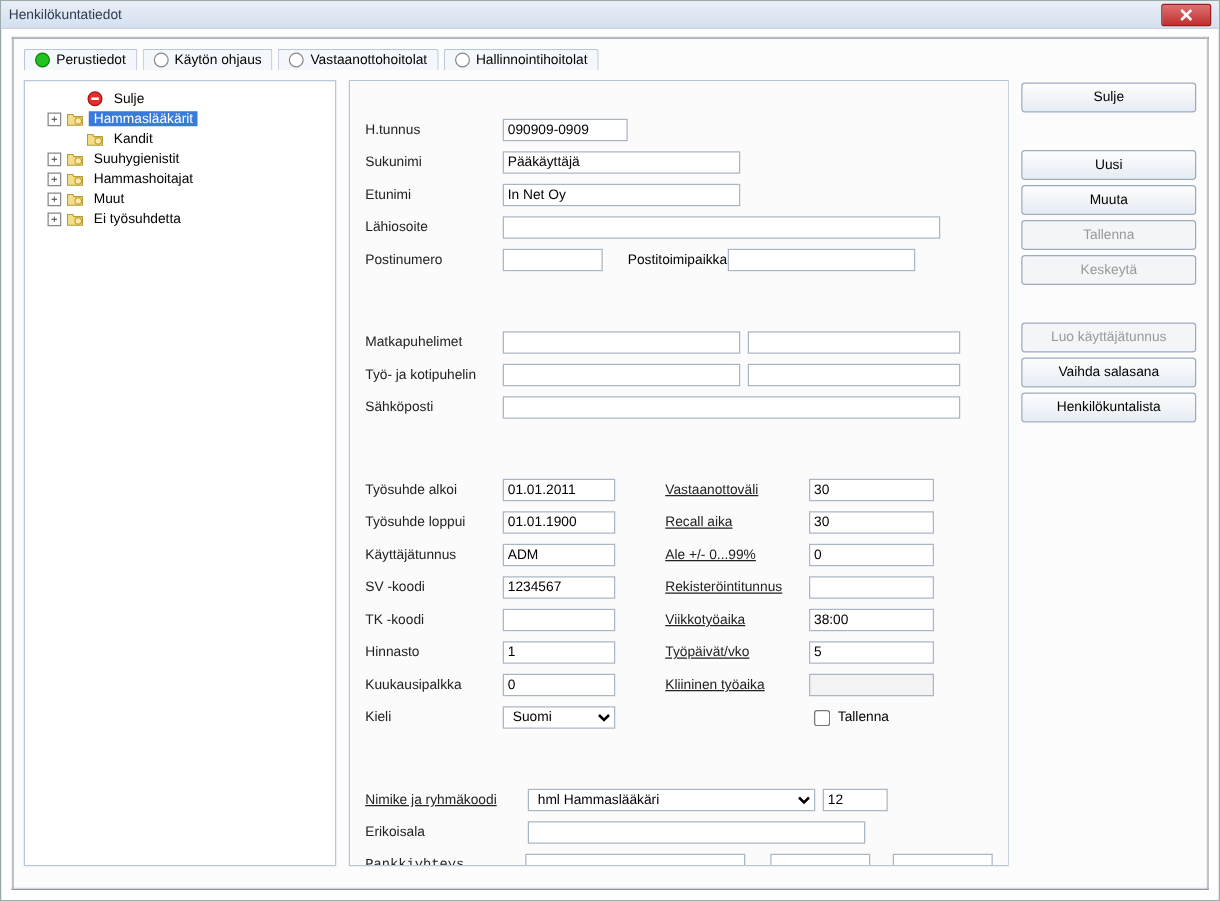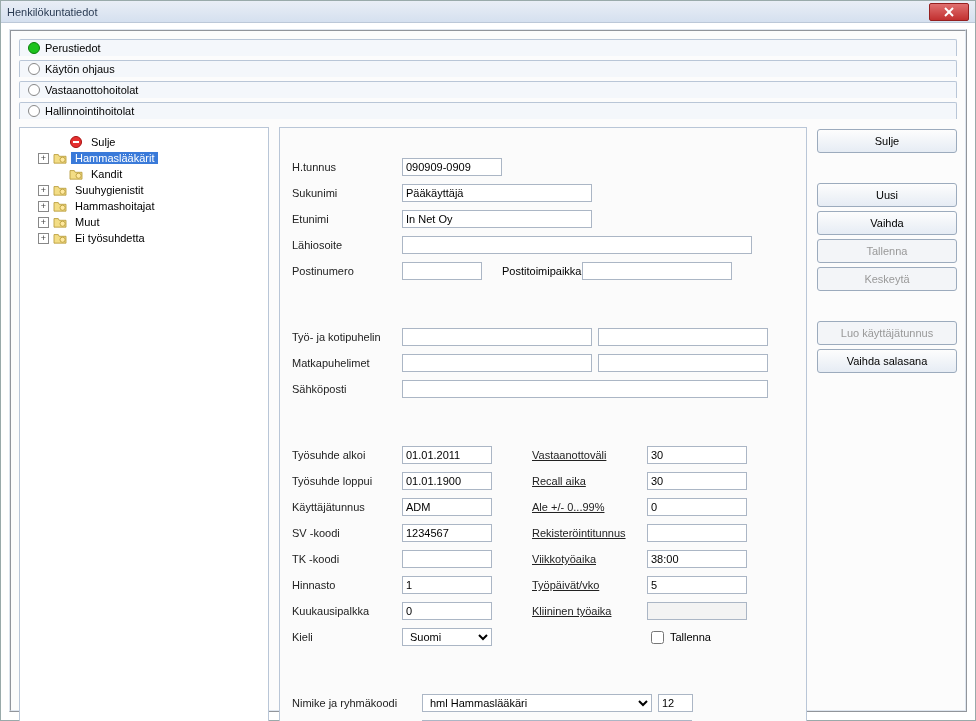--- a/index.html
+++ b/index.html
@@ -3,42 +3,42 @@
 <meta charset="utf-8">
 <style>
   * { box-sizing: border-box; font-family: Tahoma, Arial, sans-serif; font-size: 11px; }
   html, body { margin:0; padding:0; background:#c5d4e7; width:976px; height:721px; overflow:hidden; }
   .window { position:relative; width:976px; height:721px; background:#fff; border:1px solid #9aa; }
   .titlebar { height:22px; background:linear-gradient(#e9eef6,#d5e0ef); border-bottom:1px solid #bcc8d8; display:flex; align-items:center; padding:0 6px; justify-content:space-between;}
   .titlebar .title { color:#2a3b53; }
   .close-btn { width:40px; height:18px; background:linear-gradient(#e07070,#c23030); border:1px solid #952020; border-radius:2px; color:#fff; display:flex; align-items:center; justify-content:center; cursor:pointer;}
   .close-btn svg{width:10px;height:10px;}
   .body { position:absolute; left:8px; top:28px; right:8px; bottom:8px; background:#fcfcfc; border:2px ridge #dfe6ef; padding:8px; }
-  .tabs { display:flex; gap:4px; margin-bottom:8px;flex-direction:column;}
+  .tabs { display:flex; gap:4px; margin-bottom:8px;}
   .tab { display:flex; align-items:center; gap:5px; padding:2px 8px; border:1px solid #b9c6d7; background:#f4f7fb; cursor:pointer; border-bottom:none; border-radius:2px 2px 0 0;}
   .tab .dot{ width:12px;height:12px;border-radius:50%;border:1px solid #888; background:#fff;}
   .tab.active .dot{ background:#1ec31e; border-color:#0a800a;}
   .content { display:flex; gap:10px; height:calc(100% - 34px);}
   .tree { width:250px; height:100%; border:1px solid #b9c6d7; background:#fff; padding:6px; overflow:auto;}
   .tree-row{ display:flex; align-items:center; gap:4px; padding:1px 0; cursor:pointer; white-space:nowrap;}
   .tree-row .exp{ width:11px;height:11px; border:1px solid #888; display:flex;align-items:center;justify-content:center; font-size:9px; line-height:9px; color:#444; background:#fff;}
   .tree-row .exp.none{ border:none; }
   .tree-row .ticon{ width:14px;height:14px; display:flex;align-items:center;justify-content:center;}
   .tree-row .lbl{ padding:0 4px;}
   .tree-row.sel .lbl{ background:#3a7ad9; color:#fff;}
   .folder svg{width:14px;height:12px;}
   .forbid{ width:12px;height:12px;border-radius:50%;background:#e63030;border:1px solid #a81010; position:relative;}
   .forbid:after{content:"";position:absolute;left:2px;right:2px;top:4px;height:2px;background:#fff;}
   .form { flex:1; border:1px solid #b9c6d7; background:#fbfbfb; padding:29px 12px; overflow:auto;}
   .row{ display:flex; align-items:center; margin-bottom:6px; min-height:20px;}
   .biggap{ height:40px;}
   label.fl{ width:110px; color:#222; }
   input.txt, select.sel { height:18px; border:1px solid #abb6c5; background:#fff; padding:0 3px; }
   input.txt[disabled]{ background:#f3f3f3;}
-  .w90{width:90px;} .w100{width:100px;} .w150{width:150px;} .w190{width:190px;} .w350{width:350px;} .w35{width:35px;} .w80{width:80px;}
+  .w90{width:90px;} .w100{width:100px;} .w150{width:150px;} .w190{width:190px;} .w350{width:350px;} .w35{width:52px;} .w80{width:80px;}
   .two-col { display:flex;align-items:center; }
   .col{ }
   .col2{ margin-left:40px; }
   label.fl2{ width:115px; color:#222;text-decoration:underline;}
   .chk{ width:13px;height:13px;margin-right:6px;}
   .sidebuttons{ width:140px; display:flex; flex-direction:column; gap:4px; padding-top:2px;}
   button.sb{ height:24px; border:1px solid #9cabbd; background:linear-gradient(#fdfdfd,#e6ecf4); border-radius:3px; cursor:pointer;}
   button.sb:disabled{ color:#999; background:#f3f5f8; cursor:default;}
   .sbspacer{height:22px;}
 </style>
@@ -170,32 +170,32 @@
         <div class="row">
           <label class="fl">Postinumero</label>
           <input class="txt w80" value="" style="">
           <label style="width:100px;padding-left:20px;">Postitoimipaikka</label>
           <input class="txt w150" value="" style="">
         </div>
 
         <div class="biggap"></div>
 
         <div class="row">
+            <label class="fl">Matkapuhelimet</label>
+            <input class="txt w190" value="" style="">
+            <span style="width:6px;"></span>
+            <input class="txt w190" style="width: 170px;" value="">
+          </div>
+        <div class="row">
             <label class="fl">Työ- ja kotipuhelin</label>
             <input class="txt w190" value="" style="">
             <span style="width:6px;"></span>
             <input class="txt w190" style="width: 170px;" value="">
           </div>
         <div class="row">
-            <label class="fl">Matkapuhelimet</label>
-            <input class="txt w190" value="" style="">
-            <span style="width:6px;"></span>
-            <input class="txt w190" style="width: 170px;" value="">
-          </div>
-        <div class="row">
             <label class="fl">Sähköposti</label>
             <input class="txt w350" style="width: 366px;" value="">
           </div>
 
         <div class="biggap"></div>
 
         <div class="two-col">
           <div class="col">
             <div class="row">
                 <label class="fl">Työsuhde alkoi</label>
@@ -263,21 +263,21 @@
                 <label class="fl2"></label>
                 <input type="checkbox" class="chk" style="">
                 <span>Tallenna</span>
               </div>
           </div>
         </div>
 
         <div class="biggap"></div>
 
         <div class="row">
-          <label class="fl" style="width:130px;">Nimike ja ryhmäkoodi</label>
+          <label class="fl" style="width:130px;text-decoration:underline;">Nimike ja ryhmäkoodi</label>
           <select class="sel" style="width:230px;"><option>hml           Hammaslääkäri</option></select>
           <span style="width:6px;"></span>
           <input class="txt w35" value="12" style="">
         </div>
         <div class="row">
             <label class="fl" style="width:130px;">Erikoisala</label>
             <input class="txt" style="width: 270px;" value="">
           </div>
         <div class="row">
           <label class="fl" style="width:130px;font-family:Liberation Mono, monospace;">Pankkiyhteys</label>
@@ -287,23 +287,24 @@
           <span style="padding:0 6px;">–</span>
           <input class="txt w80" value="" style="">
         </div>
 
       </div>
 
       <div class="sidebuttons">
         <button class="sb">Sulje</button>
         <div class="sbspacer"></div>
         <button class="sb">Uusi</button>
-        <button class="sb">Vaihda</button>
+        <button class="sb">Muuta</button>
         <button class="sb" disabled="">Tallenna</button>
         <button class="sb" disabled="">Keskeytä</button>
         <div class="sbspacer"></div>
         <button class="sb" disabled="">Luo käyttäjätunnus</button>
         <button class="sb">Vaihda salasana</button>
+        <button class="sb">Henkilökuntalista</button>
       </div>
 
     </div>
   </div>
 </div>
 
 </body></html>

